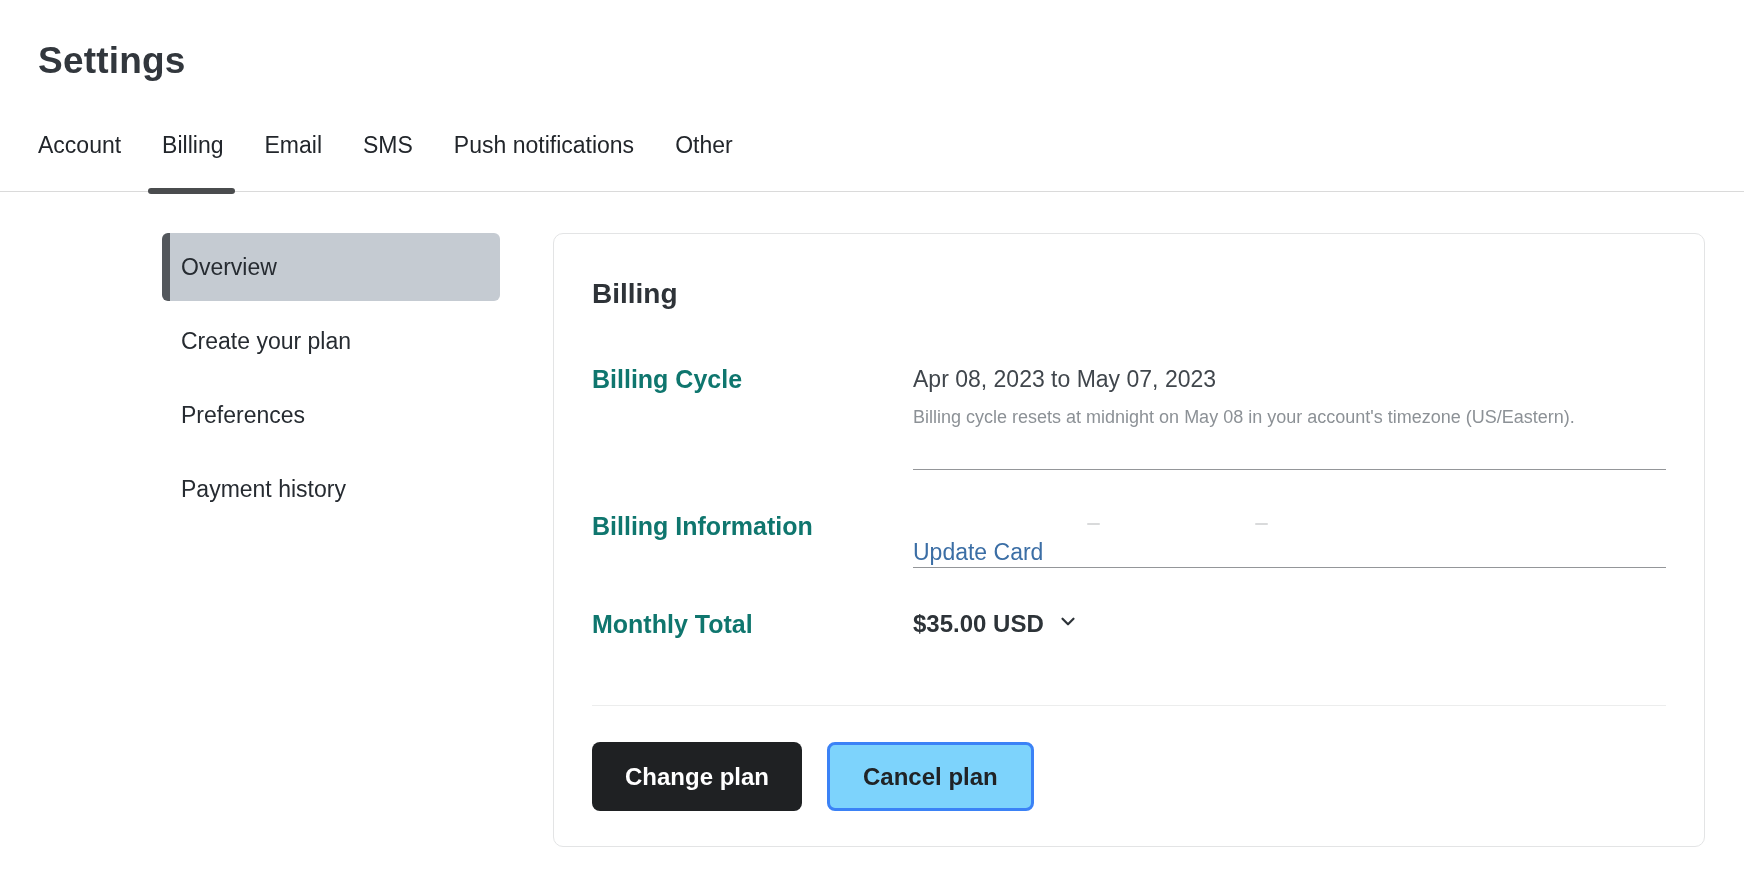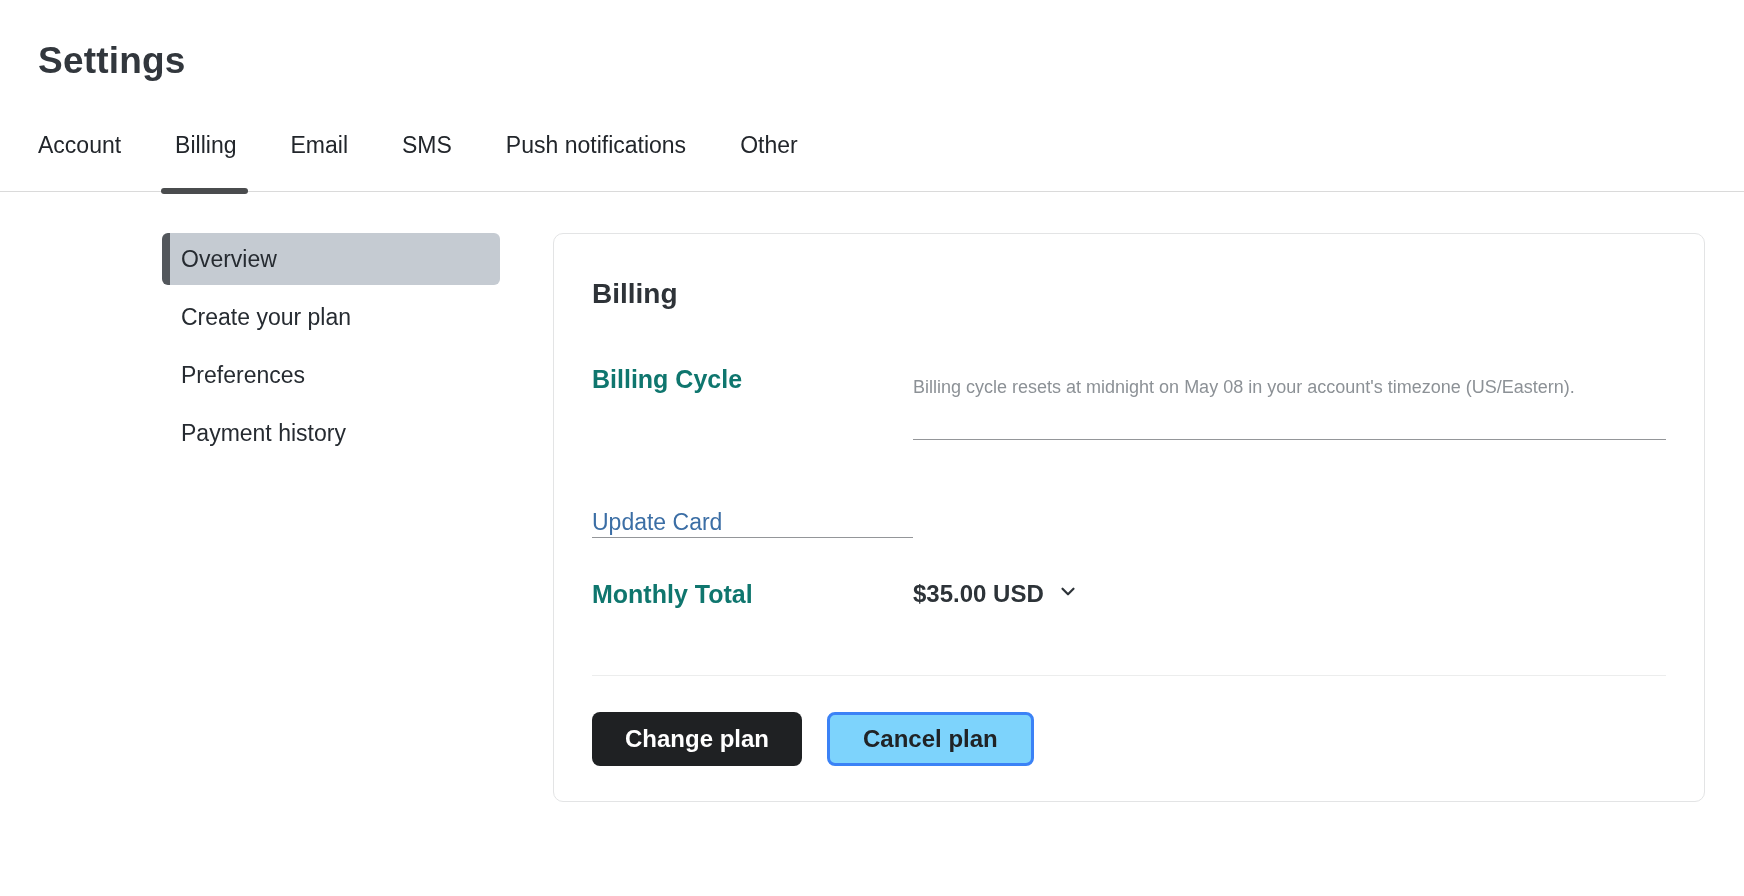--- a/index.html
+++ b/index.html
@@ -3,32 +3,32 @@
 <meta charset="utf-8">
 <style>
   * { margin:0; padding:0; box-sizing:border-box; }
   html,body { width:1744px; height:896px; background:#ffffff;
     font-family:"Liberation Sans", sans-serif; color:#2e3338; overflow:hidden; }
 
   
   .page-header { padding:40px 0 0 38px; }
   .page-title { font-size:37px; font-weight:700; color:#32373d; letter-spacing:0.2px; }
 
-  .tabbar { display:flex; gap:54px; padding-left:38px; margin-top:50px;
+  .tabbar { display:flex; gap:41px; padding-left:38px; margin-top:50px;
     border-bottom:1px solid #dadada; }
   .tab { position:relative; font-size:23px; color:#22262b; padding-bottom:32px;
     cursor:pointer; white-space:nowrap; }
   .tab.active::after { content:""; position:absolute; left:-14px; right:-12px;
     bottom:-3px; height:6px; background:#4a4c4e; border-radius:3px; }
 
   
   .content { display:flex; align-items:flex-start; padding-top:41px; }
 
   .sidebar { margin-left:162px; width:338px; flex:none; }
-  .sidebar-item { height:52px; display:flex; align-items:center; padding-left:19px;
+  .sidebar-item { height:68px; display:flex; align-items:center; padding-left:19px;
     font-size:23px; color:#262b31; margin-bottom:6px; border-radius:6px; cursor:pointer; }
   .sidebar-item.active { background:#c5cbd2; border-left:8px solid #53575c; padding-left:11px; }
 
   .card { margin-left:53px; width:1152px; border:1px solid #e3e4e5; border-radius:10px;
     background:#fff; padding:43px 38px 35px 38px; }
   .card-heading { font-size:28px; font-weight:700; color:#2e3338; line-height:34px; }
 
   .row { display:grid; grid-template-columns:321px 1fr; }
   .row-label { font-size:25px; font-weight:700; color:#0f766e; line-height:30px; }
   .value-cell.ruled { border-bottom:1px solid #949699; }
@@ -49,21 +49,21 @@
   .row-billing-info .value-cell { }
 
   .row-monthly-total { margin-top:41px; }
   .total-value { font-size:24px; font-weight:600; color:#2d3338; line-height:30px;
     display:inline-flex; align-items:center; cursor:pointer; }
   .chevron { margin-left:13px; display:inline-block; }
 
   .light-rule { border:0; border-top:1px solid #eceded; margin-top:66px; }
 
   .actions { display:flex; gap:25px; margin-top:36px; }
-  .btn { height:54px; font-family:"Liberation Sans", sans-serif; font-size:24px;
+  .btn { height:69px; font-family:"Liberation Sans", sans-serif; font-size:24px;
     font-weight:600; border-radius:8px; padding:0 33px; cursor:pointer; }
   .btn-dark { background:#1f2123; color:#ffffff; border:none; }
   .btn-light { background:#7dd3fc; color:#202326; border:3px solid #3b82f6; }
 </style>
 </head>
 <body>
 
 <div class="page-header">
   <h1 class="page-title">Settings</h1>
 </div>
@@ -85,25 +85,27 @@
     <div class="sidebar-item">Preferences</div>
     <div class="sidebar-item">Payment history</div>
   </div>
 
   <div class="card">
     <h2 class="card-heading">Billing</h2>
 
     <div class="row row-billing-cycle">
       <div class="row-label">Billing Cycle</div>
       <div class="value-cell ruled">
+        <div class="cycle-value">Apr 08, 2023 to May 07, 2023</div>
         <div class="cycle-helper">Billing cycle resets at midnight on May 08 in your account's timezone (US/Eastern).</div>
       </div>
     </div>
 
     <div class="row row-billing-info">
+      <div class="row-label">Billing Information</div>
       <div class="value-cell ruled">
         <div class="redacted-line">
           <span class="redacted-dash d1"></span>
           <span class="redacted-dash d2"></span>
         </div>
         <a class="update-card-link">Update Card</a>
       </div>
     </div>
 
     <div class="row row-monthly-total">

